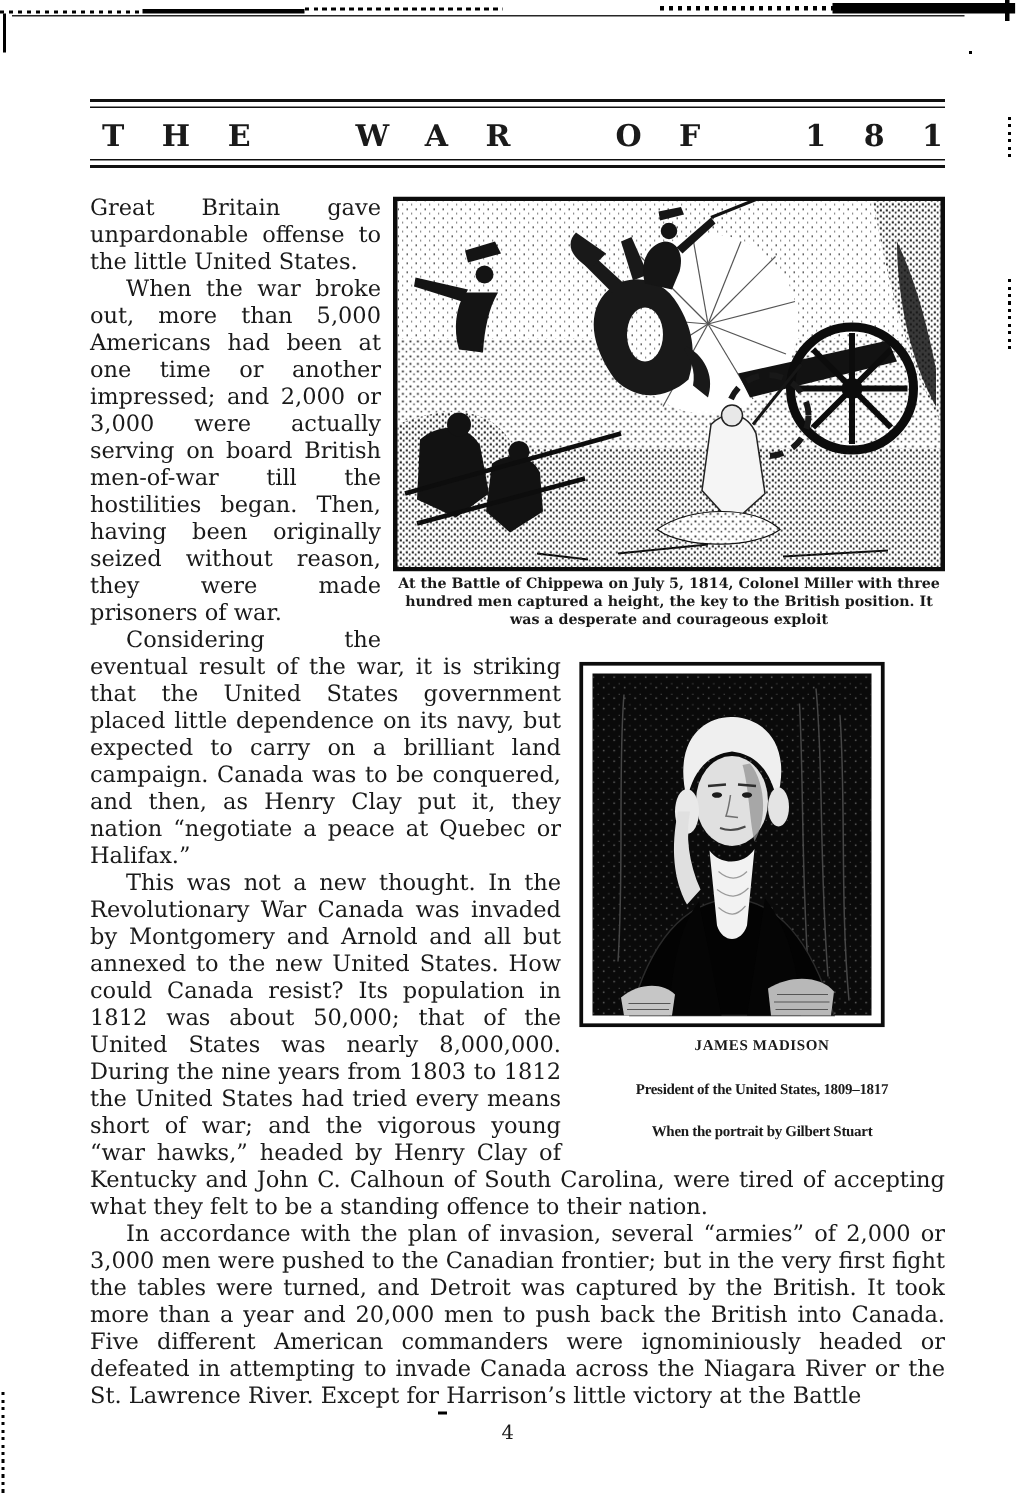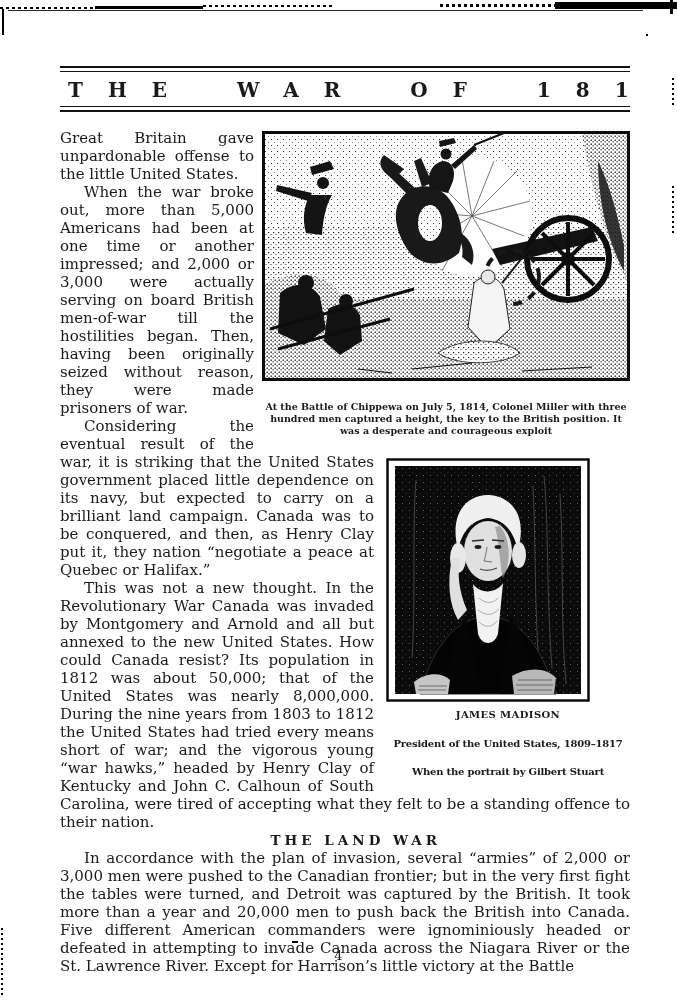--- a/index.html
+++ b/index.html
@@ -12,26 +12,26 @@
   .rule-bot-a{height:1px;}
   .rule-bot-b{height:2px;margin-top:3px;}
   .masthead{font-weight:bold;font-size:20px;line-height:20px;letter-spacing:25px;word-spacing:13px;
             white-space:nowrap;padding:8px 0 6px 8px;overflow:hidden;}
   .body-text{margin-top:17px;font-size:15px;line-height:18px;text-align:justify;
              -webkit-hyphens:auto;hyphens:auto;}
   .body-text p{margin:0;text-indent:1.6em;}
   .body-text p.no-indent{text-indent:0;}
   .fig-battle{float:right;width:368px;margin:2px 0 9px 8px;}
   .fig-battle svg{display:block;width:368px;height:250px;}
-  .fig-madison{float:right;clear:right;width:244px;margin:12px 0 9px 12px;}
+  .fig-madison{float:right;clear:right;width:244px;margin:12px 0 9px 12px;font-family:Liberation Serif, serif;}
   .fig-madison svg{display:block;width:204px;height:244px;}
   .figcap-title{font-weight:bold;font-size:10.5px;line-height:13px;text-align:center;
                 margin-top:7px;letter-spacing:0.4px;text-indent:0;}
   .figcap-text{font-weight:bold;font-size:9.5px;line-height:12px;text-align:center;
-               margin-top:20px;text-indent:0;}
+               margin-top:3px;text-indent:0;}
   .fig-madison .figcap-title{margin-top:6px;font-size:10px;}
   .fig-madison .figcap-text{font-size:10px;line-height:11px;letter-spacing:-0.2px;margin-top:17px;}
   .section-heading{text-align:center;font-weight:bold;font-size:13.5px;letter-spacing:4px;
                    margin:13px 0 9px;text-indent:0;}
   .page-number{position:absolute;left:0;right:0;top:948px;text-align:center;font-size:13px;}
   
   .art{position:absolute;background:#000;}
   .art-dash-h{background:repeating-linear-gradient(90deg,#000 0 3px,transparent 3px 6px);}
   .art-dash-v{background:repeating-linear-gradient(180deg,#000 0 2px,transparent 2px 5px);}
 </style>
@@ -223,19 +223,18 @@
           <div class="figcap-title">JAMES MADISON</div>
           <div class="figcap-text">President of the United States, 1809–1817</div>
           <div class="figcap-text">When the portrait by Gilbert Stuart</div>
         </figcaption>
       </figure>
 
       <p class="no-indent">Great Britain gave unpardonable offense to the little United States.</p>
       <p>When the war broke out, more than 5,000 Americans had been at one time or another impressed; and 2,000 or 3,000 were actually serving on board British men-of-war till the hostilities began. Then, having been originally seized without reason, they were made prisoners of war.</p>
       <p>Considering the eventual result of the war, it is striking that the United States government placed little dependence on its navy, but expected to carry on a brilliant land campaign. Canada was to be conquered, and then, as Henry Clay put it, they nation “negotiate a peace at Quebec or Halifax.”</p>
       <p>This was not a new thought.  In the Revolutionary War Canada was invaded by Montgomery and Arnold and all but annexed to the new United States.  How could Canada resist?  Its population in 1812 was about 50,000; that of the United States was nearly 8,000,000.  During the nine years from 1803 to 1812 the United States had tried every means short of war; and the vigorous young “war hawks,” headed by Henry Clay of Kentucky and John C. Calhoun of South Carolina, were tired of accepting what they felt to be a standing offence to their nation.</p>
-      <p class="section-heading">THE LAND WAR</p>
       <p>In accordance with the plan of invasion, several “armies” of 2,000 or 3,000 men were pushed to the Canadian frontier; but in the very first fight the tables were turned, and Detroit was captured by the British. It took more than a year and 20,000 men to push back the British into Canada.  Five different American commanders were ignominiously headed or defeated in attempting to invade Canada across the Niagara River or the St. Lawrence River.  Except for Harrison’s little victory at the Battle</p>
     </div>
   </div>
 
   <div class="page-number">4</div>
 </div>
 
 </body></html>

